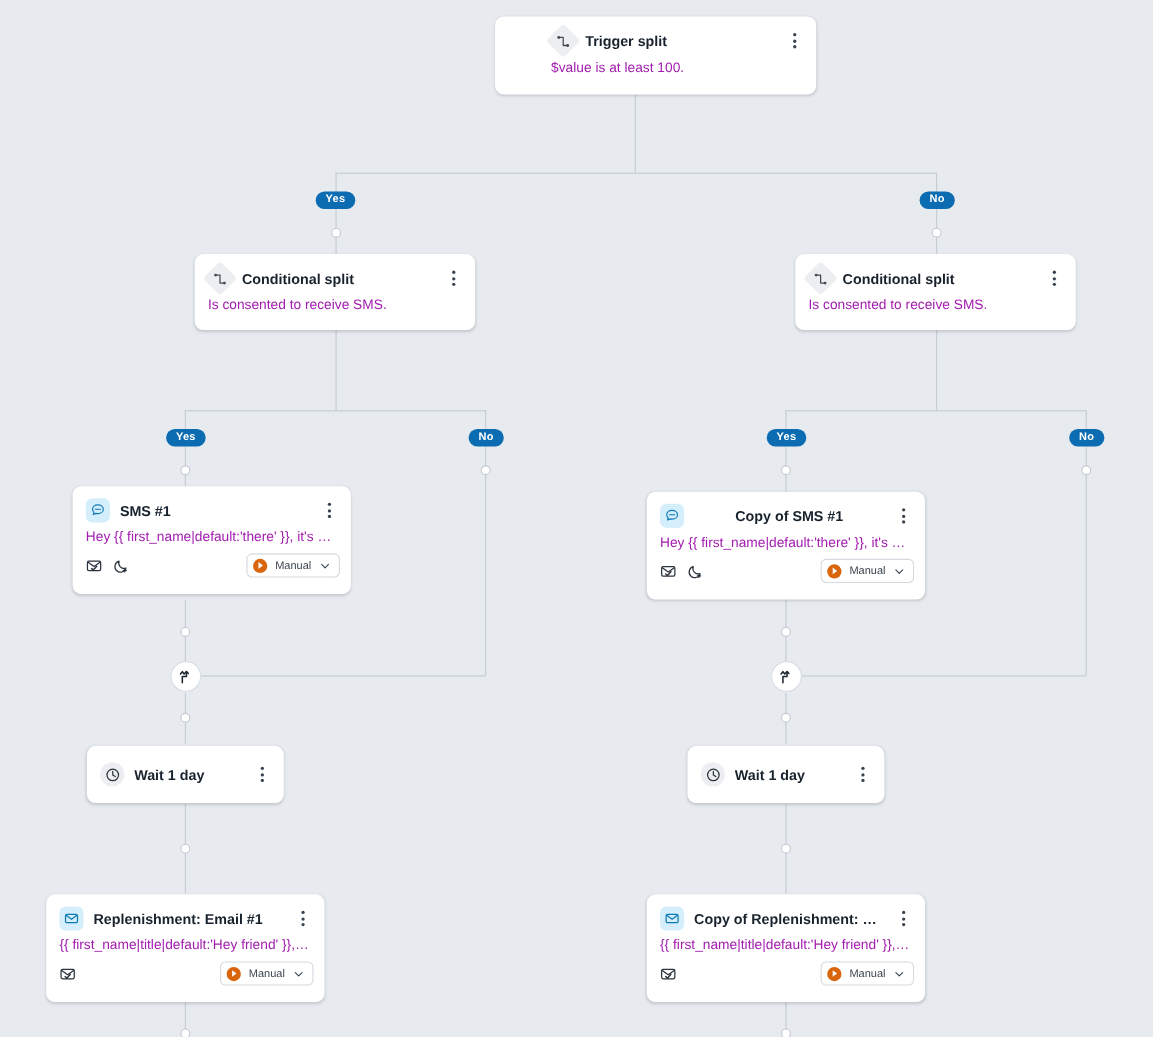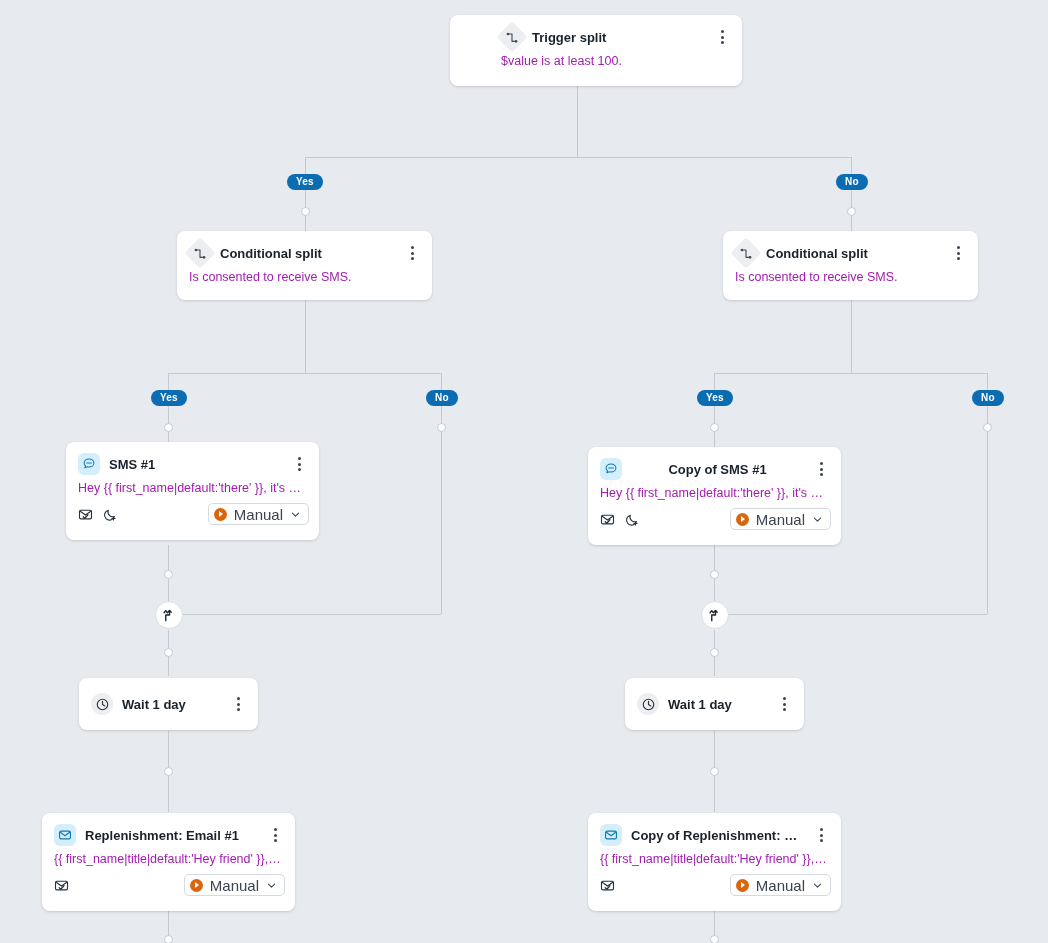--- a/index.html
+++ b/index.html
@@ -79,21 +79,21 @@
   }
   .ibadge.circle {
     width: 22px; height: 22px; border-radius: 50%; background: #eceef1;
   }
 
   
   .manual {
     display: inline-flex; align-items: center; gap: 7px;
     height: 22px; padding: 0 7px 0 5px;
     background: #ffffff; border: 1px solid #d4dae0; border-radius: 5px;
-    font-size: 15px; color: #3b444e; cursor: pointer;
+    font-size: 10px; color: #3b444e; cursor: pointer;
   }
   .manual .mdot {
     width: 13px; height: 13px; border-radius: 50%;
     background: #d9660d; display: flex; align-items: center; justify-content: center;
   }
   .manual .mdot::after {
     content: ""; width: 0; height: 0;
     border-left: 4px solid #ffffff;
     border-top: 3px solid transparent;
     border-bottom: 3px solid transparent;

